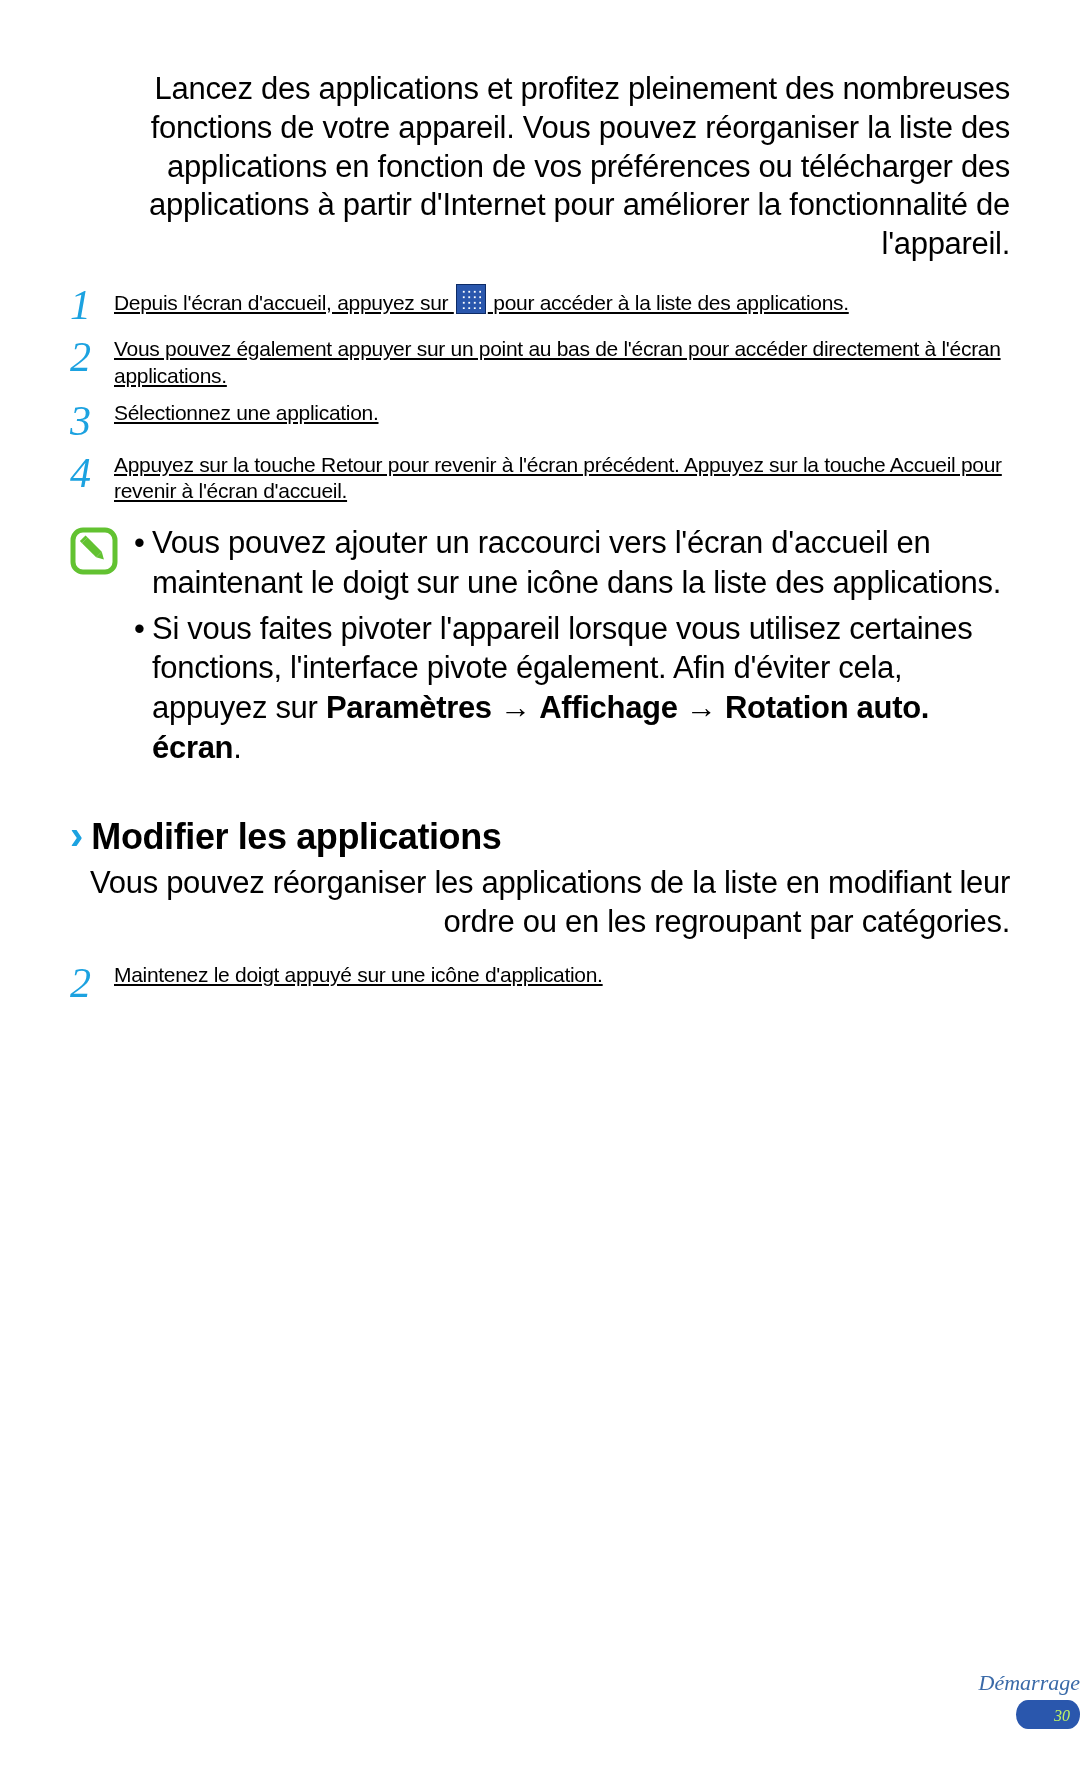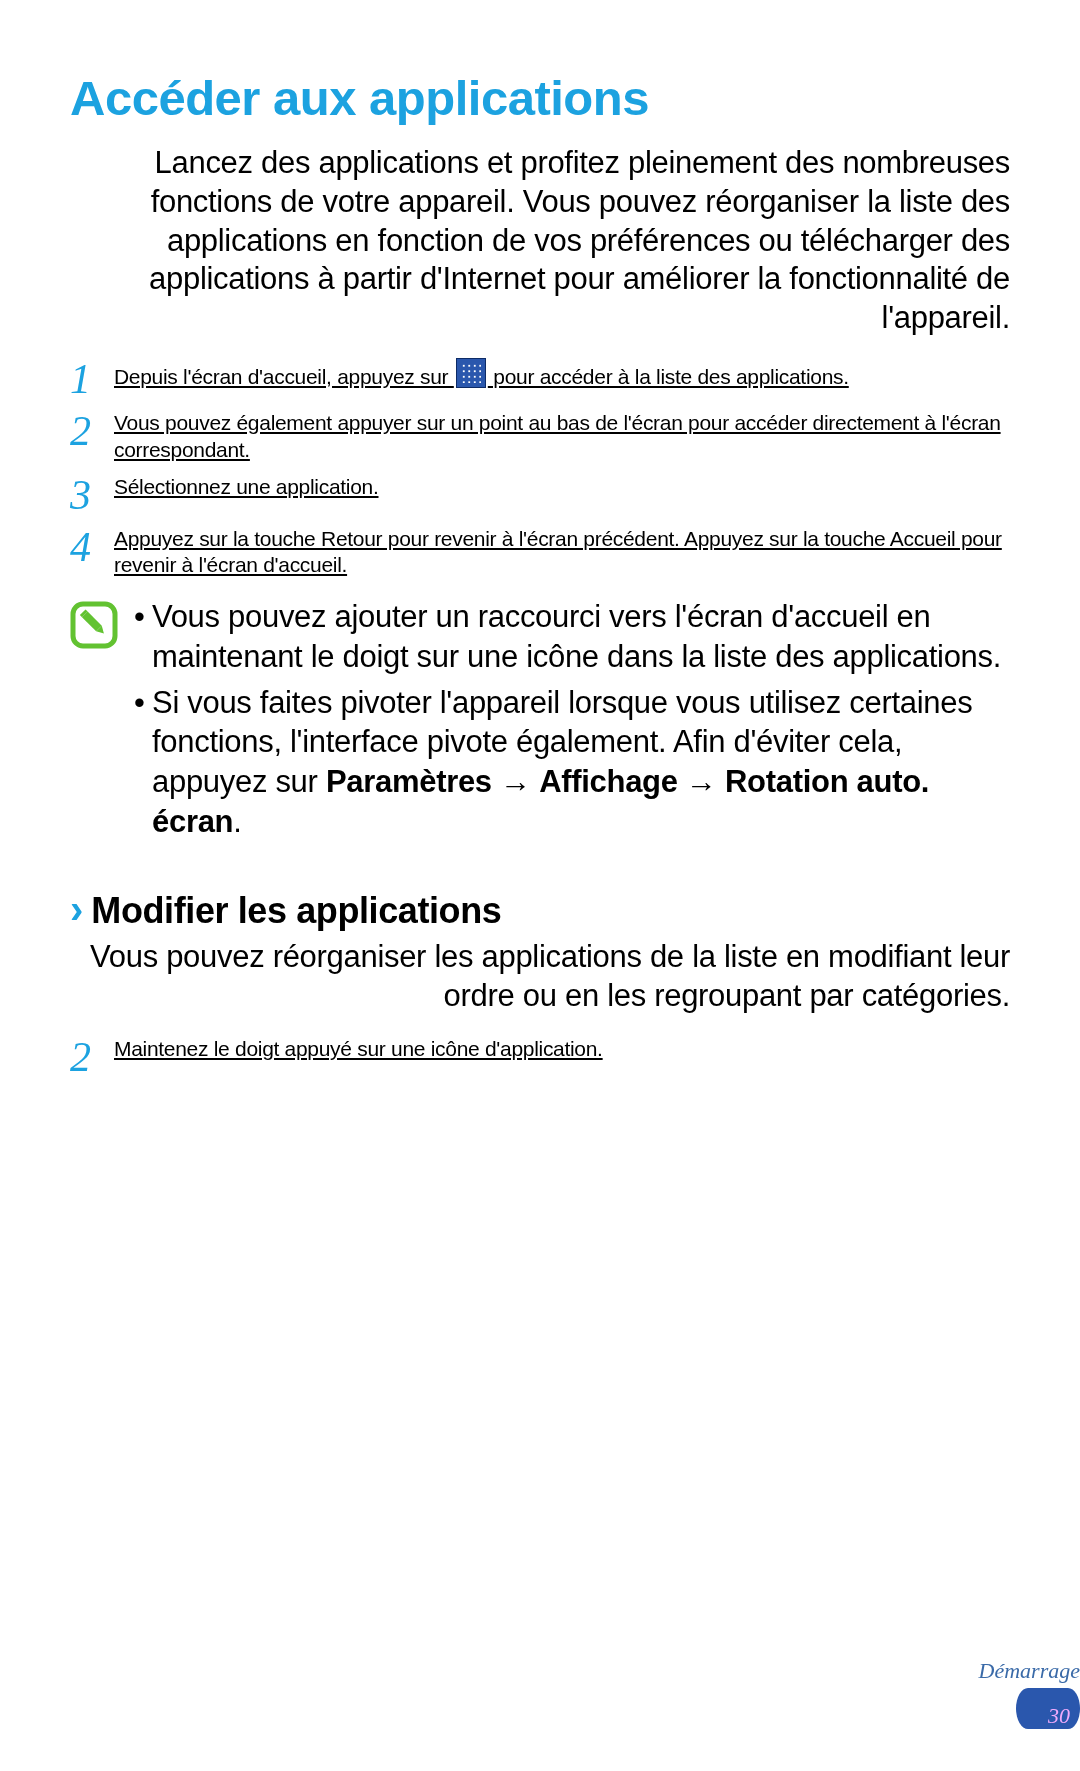--- a/index.html
+++ b/index.html
@@ -139,51 +139,50 @@
     color: #3a6aa8;
     font-family: Georgia, "Times New Roman", serif;
     font-size: 22px;
     display: block;
     margin-bottom: 4px;
   }
   .page-badge {
     display: inline-block;
     min-width: 44px;
     background: #2a57ad;
-    color: #f0abfc;
-    font-size: 22px;
+    color: #bef264;
+    font-size: 16px;
     font-style: italic;
     font-family: Georgia, "Times New Roman", serif;
     border-radius: 12px / 50%;
-    padding: 16px 10px 1px 10px;
+    padding: 4px 10px 1px 10px;
     line-height: 24px;
   }
 </style>
 </head>
 <body>
 
 <div class="page">
 
-  <div class="heading1">Accéder aux applications</div>
 
   <div class="intro">Lancez des applications et profitez pleinement des nombreuses fonctions de votre appareil. Vous pouvez réorganiser la liste des applications en fonction de vos préférences ou télécharger des applications à partir d'Internet pour améliorer la fonctionnalité de l'appareil.</div>
 
   <div class="steps">
 
     <div class="step">
       <div class="step-num">1</div>
       <div class="step-body">
         <span>Depuis l'écran d'accueil, appuyez sur </span><span class="apps-icon"></span><span> pour accéder à la liste des applications.</span>
       </div>
     </div>
 
     <div class="step">
       <div class="step-num">2</div>
       <div class="step-body">
-        <div>Vous pouvez également appuyer sur un point au bas de l'écran pour accéder directement à l'écran correspondant.</div>
+        <div>Vous pouvez également appuyer sur un point au bas de l'écran pour accéder directement à l'écran applications.</div>
       </div>
     </div>
 
     <div class="step">
       <div class="step-num">3</div>
       <div class="step-body">Sélectionnez une application.</div>
     </div>
 
     <div class="step">
       <div class="step-num">4</div>

